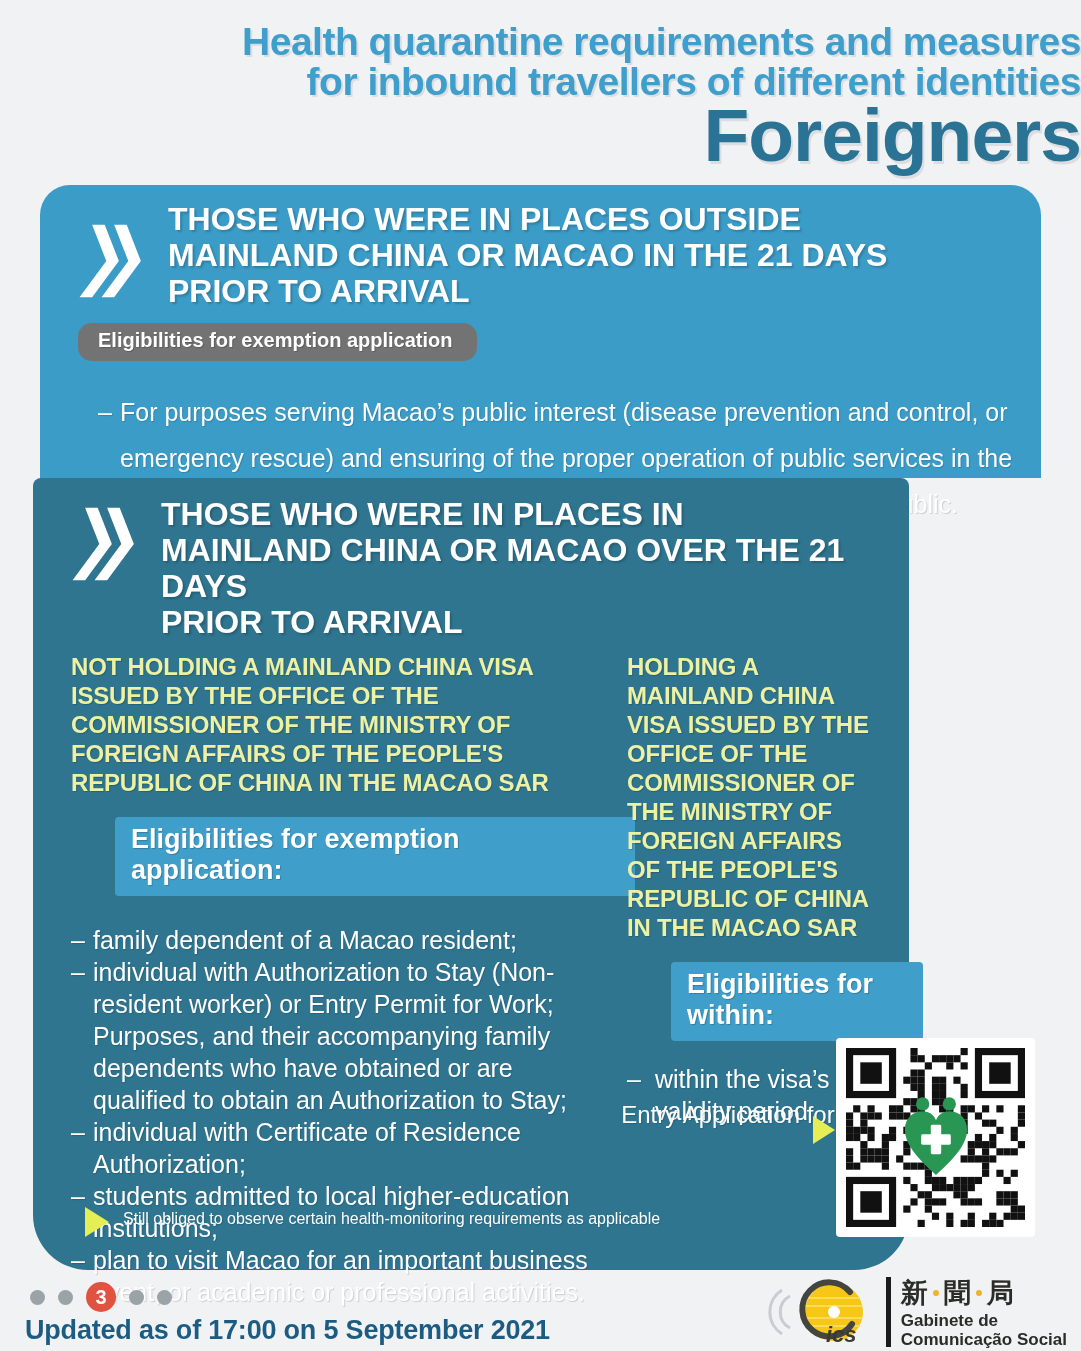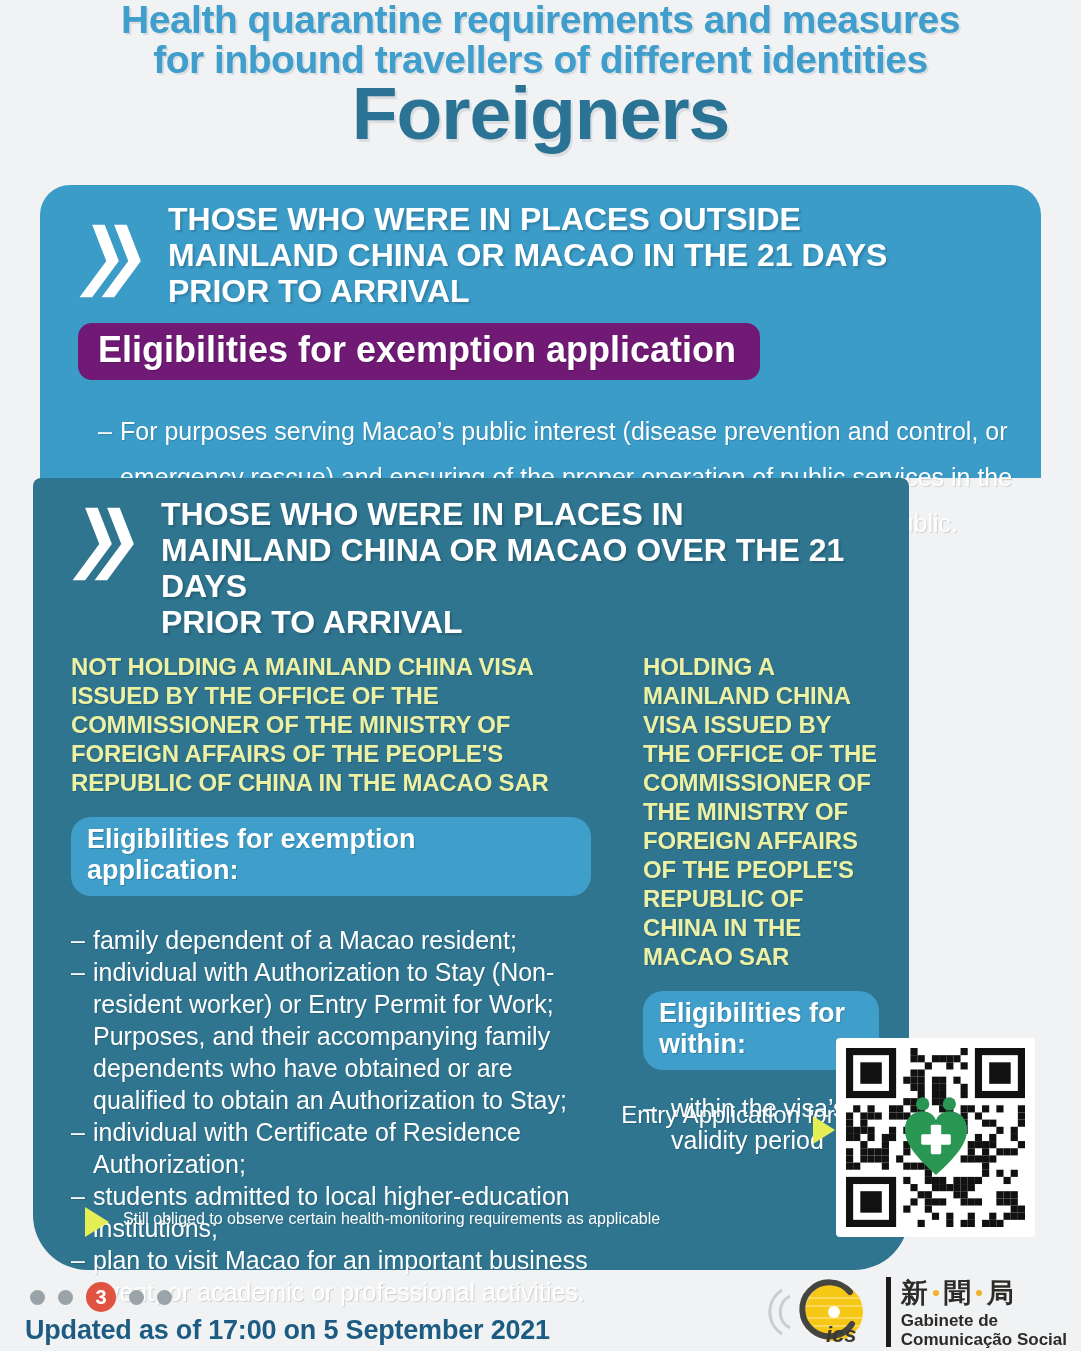--- a/index.html
+++ b/index.html
@@ -6,65 +6,66 @@
   html,body { width:1081px; }
   body {
     height:1351px;
     background:#f1f2f3;
     font-family:"Liberation Sans", sans-serif;
     position:relative;
     overflow:hidden;
   }
 
   
-  .header { text-align:center; }
+  .header { text-align:right; padding-top:22px; }
   .title-line {
     color:#3f9ecb; font-weight:bold; font-size:39px; line-height:40px;
     letter-spacing:-0.5px; text-shadow:2px 2px 0 rgba(120,130,140,0.18);
   }
   .subtitle {
     color:#2a7394; font-weight:bold; font-size:75px; line-height:78px;
     letter-spacing:-1px; margin-top:-6px; text-shadow:2px 3px 0 rgba(120,130,140,0.18);
   }
 
   
   .chev { flex:0 0 auto; }
   .sec-heading {
     color:#ffffff; font-weight:bold; font-size:32px; line-height:36px;
     white-space:pre-line; letter-spacing:0; text-shadow:2px 2px 2px rgba(0,0,0,0.18);
   }
   .pill {
-    display:inline-block; color:#fff; font-weight:bold; border-radius:20px;
+    display:inline-block; color:#fff; font-weight:bold; border-radius:4px;
     text-shadow:1px 1px 1px rgba(0,0,0,0.2);
+    margin-left:44px;
   }
   .dash-item { position:relative; padding-left:22px; }
   .dash-item::before { content:"–"; position:absolute; left:0; top:0; }
 
   
   .section1 {
     position:absolute; left:40px; top:185px; width:1001px; height:293px;
     background:#3b9cc8; border-radius:30px 30px 0 0; padding:16px 22px 0 38px;
   }
   .sec1-head-row { display:flex; align-items:flex-end; gap:24px; }
   .section1 .pill {
-    background:#701a75; font-size:36px; padding:6px 24px 9px 20px;
+    background:#737373; font-size:20px; padding:6px 24px 9px 20px;
     margin:14px 0 0 0; border-radius:14px;
   }
   .sec1-body {
     margin:28px 2px 0 20px; color:#fff; font-size:25px; line-height:46px;
     text-shadow:1px 1px 1px rgba(0,0,0,0.15);
   }
 
   
   .section2 {
     position:absolute; left:33px; top:478px; width:876px; height:792px;
     background:#2f7590; border-radius:8px 8px 55px 55px; padding:18px 22px 0 38px;
   }
   .sec2-head-row { display:flex; align-items:flex-start; gap:24px; }
-  .cols { display:flex; gap:52px; margin-top:12px; padding-right:8px; }
+  .cols { display:flex; gap:36px; margin-top:12px; padding-right:8px; }
   .col-left { width:520px; flex:0 0 auto; }
   .col-right { flex:1 1 auto; }
   .yellow-sub {
     color:#edf1a3; font-weight:bold; font-size:24px; line-height:29px;
     letter-spacing:-0.2px; text-shadow:1px 1px 1px rgba(0,0,0,0.18);
   }
   .section2 .pill.light {
     background:#3f9fca; font-size:27px; padding:7px 18px 10px 16px;
     margin-top:20px; display:block; width:100%;
   }

